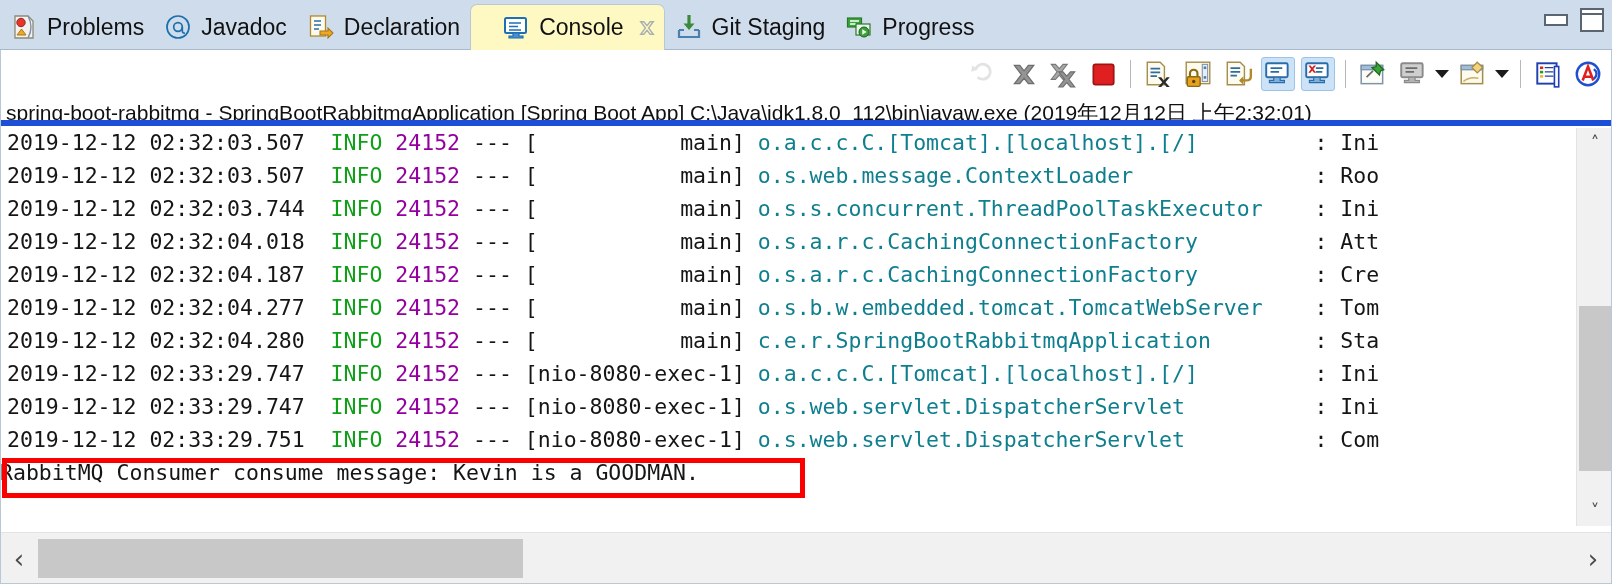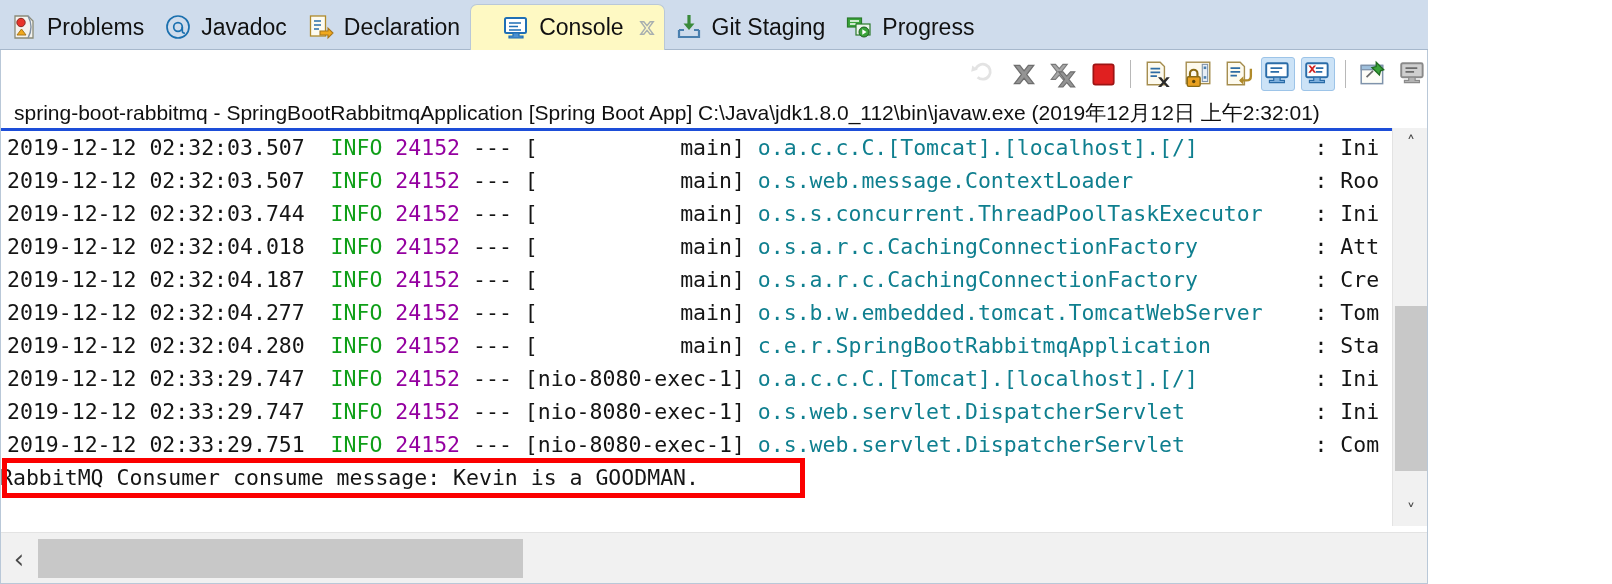--- a/index.html
+++ b/index.html
@@ -5,21 +5,21 @@
   html, body {
     margin: 0;
     padding: 0;
     background: #ffffff;
   }
   body {
     font-family: "Liberation Sans", sans-serif;
   }
   #app {
     position: relative;
-    width: 1428px;
+    width: 1612px;
     height: 584px;
     overflow: hidden;
     background: #ffffff;
   }
 
   
   .tabbar {
     position: absolute;
     left: 0; top: 0;
     width: 1612px; height: 50px;
@@ -148,33 +148,33 @@
   
   .conshead {
     position: absolute;
     left: 0; top: 98px;
     width: 1612px; height: 30px;
     font-size: 21px;
     color: #101010;
     line-height: 30px;
     white-space: nowrap;
     overflow: hidden;
-    padding-left: 14px;
+    padding-left: 6px;
     box-sizing: border-box;
     background: #ffffff;
   }
 
   
   .console {
     position: absolute;
-    left: 0; top: 128px;
+    left: 0; top: 120px;
     width: 1612px; height: 398px;
     background: #ffffff;
     overflow: hidden;
-    border-top: 3px solid #1d4ed8;
+    border-top: 6px solid #1d4ed8;
   }
   .logarea {
     position: absolute;
     left: 0; top: 0;
     width: 1548px;
     height: 398px;
     overflow: hidden;
   }
   .logline {
     font-family: "DejaVu Sans Mono", monospace;

